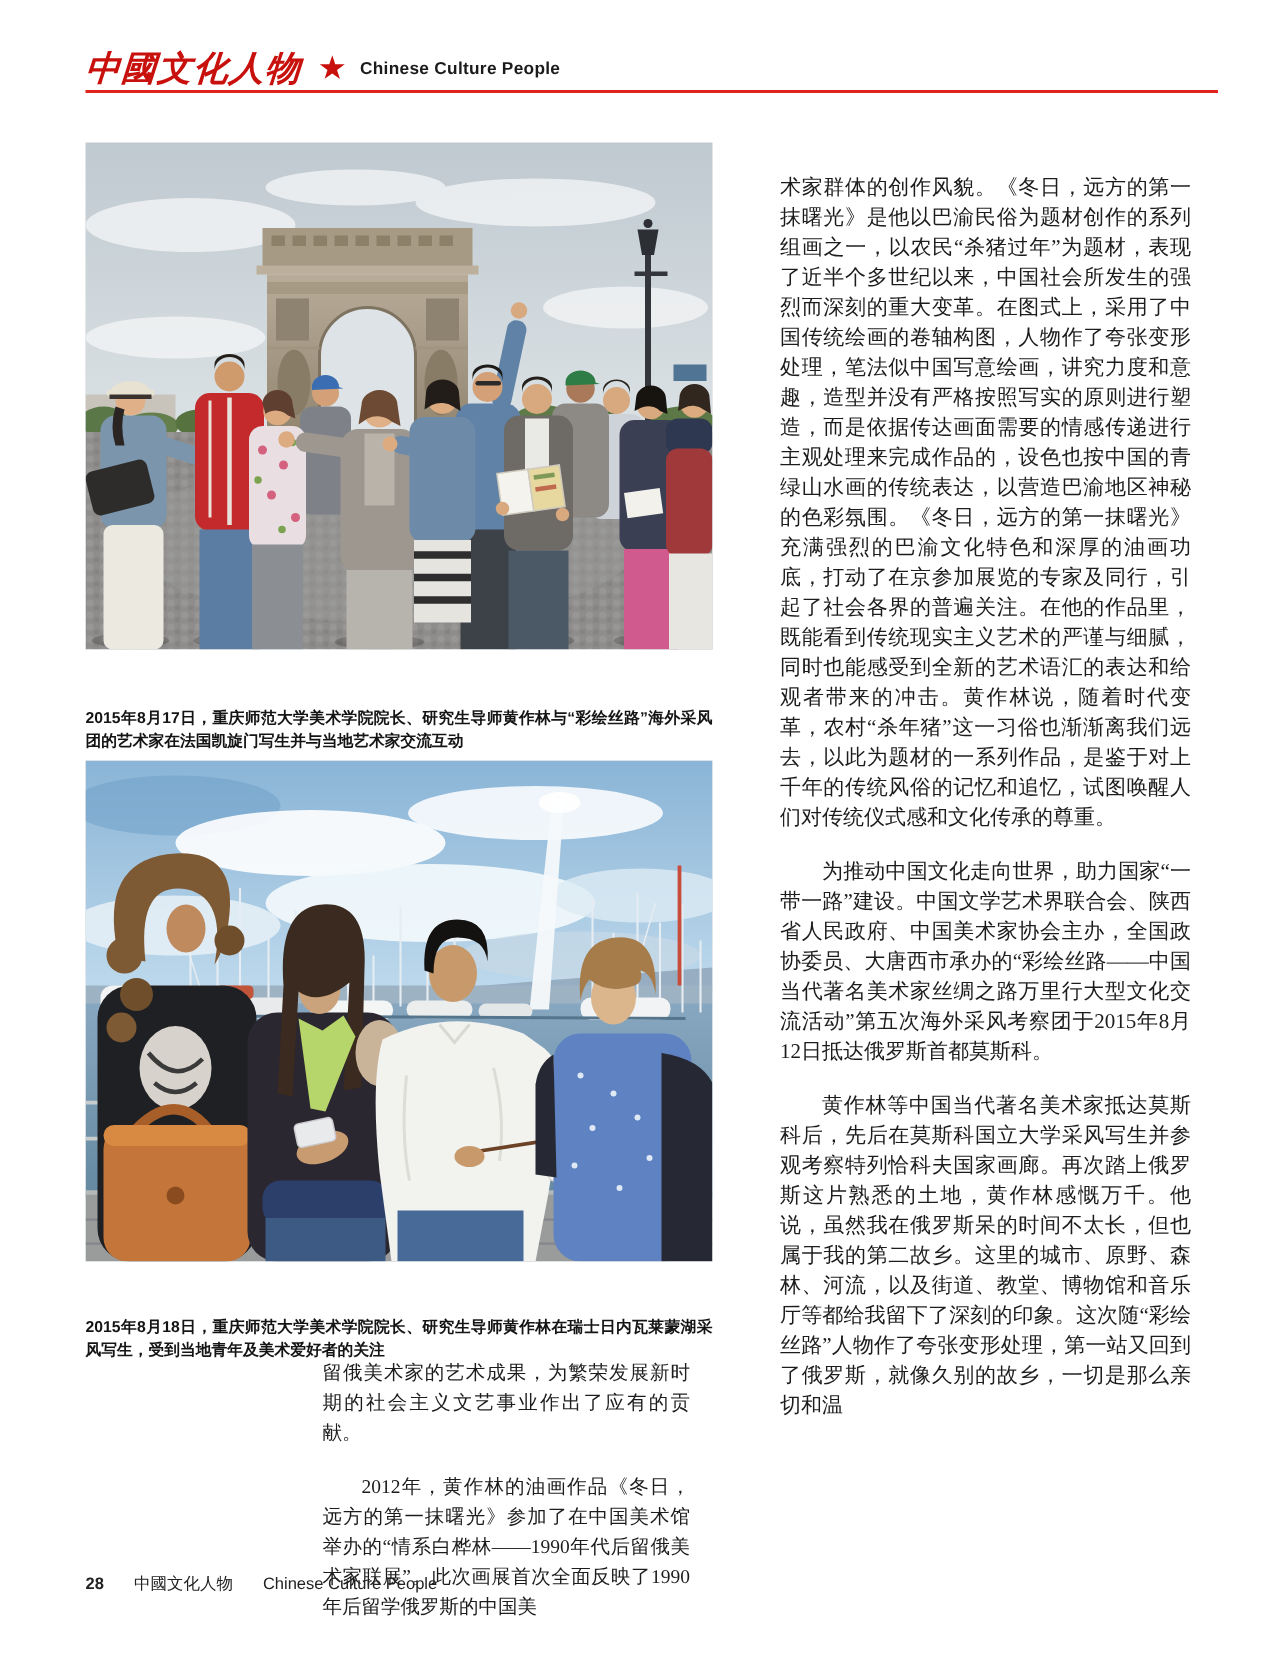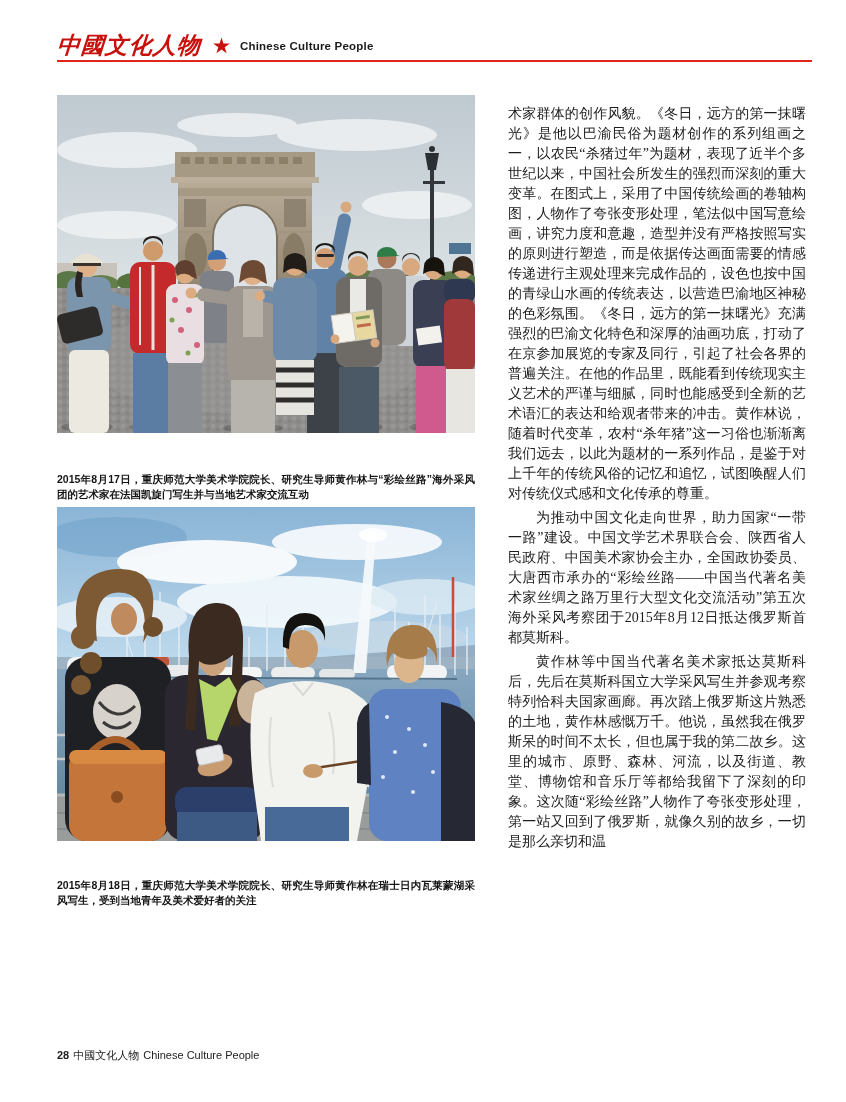--- a/index.html
+++ b/index.html
@@ -19,24 +19,24 @@
   .ph svg{display:block;}
   
   .cap{position:absolute;left:57px;width:418px;font-size:10.5px;font-weight:bold;
        color:#141414;line-height:15px;text-align:justify;}
   .cap1{top:428px;margin-top:44px;}
   .cap2{top:846px;margin-top:32px;}
   
   .serifcol{font-family:"Liberation Serif","DejaVu Serif",serif;color:#1c1c1c;text-align:justify;}
   .leftcol{position:absolute;left:199px;top:889px;width:277px;font-size:13px;line-height:20px;}
   .rightcol{position:absolute;left:504px;top:100px;width:306px;font-size:14px;line-height:20px;}
-  .serifcol p{margin:4px;}
+  .serifcol p{margin:16px;}
   .serifcol p.indent{text-indent:2em;}
   
-  .ftr{position:absolute;left:57px;top:1048px;font-size:11px;color:#222;display:flex;gap:4px;align-items:baseline;}
+  .ftr{position:absolute;left:57px;top:1048px;font-size:11px;color:#222;display:flex;gap:20px;align-items:baseline;}
   .ftr .num{font-weight:bold;}
 </style>
 </head>
 <body>
 
 <div class="page">
 
   <div class="hdr">
     <span class="logo-cn">中國文化人物</span>
     <span class="logo-star">★</span>
@@ -391,20 +391,24 @@
           <path d="M384,195 q26,4 34,20 l0,119 -34,0 Z" fill="#262833"></path>
           <path d="M312,196 q-10,6 -12,20 l0,60 14,2 Z" fill="#262833"></path>
           <ellipse cx="352" cy="158" rx="15" ry="18" fill="#dbb68d"></ellipse>
           <path d="M330,160 q-4,-40 24,-42 q28,-2 26,38 q-2,-14 -10,-16 q2,8 -4,10 q-18,6 -30,-4 q-4,4 -6,14 Z" fill="#a67c4a"></path>
         </g>
       </g>
     </svg>
   </figure>
   <figcaption class="cap cap2">2015年8月18日，重庆师范大学美术学院院长、研究生导师黄作林在瑞士日内瓦莱蒙湖采风写生，受到当地青年及美术爱好者的关注</figcaption>
 
+  <div class="serifcol leftcol">
+    <p>留俄美术家的艺术成果，为繁荣发展新时期的社会主义文艺事业作出了应有的贡献。</p>
+    <p class="indent">2012年，黄作林的油画作品《冬日，远方的第一抹曙光》参加了在中国美术馆举办的“情系白桦林——1990年代后留俄美术家联展”。此次画展首次全面反映了1990年后留学俄罗斯的中国美</p>
+  </div>
 
   <div class="serifcol rightcol">
     <p>术家群体的创作风貌。《冬日，远方的第一抹曙光》是他以巴渝民俗为题材创作的系列组画之一，以农民“杀猪过年”为题材，表现了近半个多世纪以来，中国社会所发生的强烈而深刻的重大变革。在图式上，采用了中国传统绘画的卷轴构图，人物作了夸张变形处理，笔法似中国写意绘画，讲究力度和意趣，造型并没有严格按照写实的原则进行塑造，而是依据传达画面需要的情感传递进行主观处理来完成作品的，设色也按中国的青绿山水画的传统表达，以营造巴渝地区神秘的色彩氛围。《冬日，远方的第一抹曙光》充满强烈的巴渝文化特色和深厚的油画功底，打动了在京参加展览的专家及同行，引起了社会各界的普遍关注。在他的作品里，既能看到传统现实主义艺术的严谨与细腻，同时也能感受到全新的艺术语汇的表达和给观者带来的冲击。黄作林说，随着时代变革，农村“杀年猪”这一习俗也渐渐离我们远去，以此为题材的一系列作品，是鉴于对上千年的传统风俗的记忆和追忆，试图唤醒人们对传统仪式感和文化传承的尊重。</p>
     <p class="indent">为推动中国文化走向世界，助力国家“一带一路”建设。中国文学艺术界联合会、陕西省人民政府、中国美术家协会主办，全国政协委员、大唐西市承办的“彩绘丝路——中国当代著名美术家丝绸之路万里行大型文化交流活动”第五次海外采风考察团于2015年8月12日抵达俄罗斯首都莫斯科。</p>
     <p class="indent">黄作林等中国当代著名美术家抵达莫斯科后，先后在莫斯科国立大学采风写生并参观考察特列恰科夫国家画廊。再次踏上俄罗斯这片熟悉的土地，黄作林感慨万千。他说，虽然我在俄罗斯呆的时间不太长，但也属于我的第二故乡。这里的城市、原野、森林、河流，以及街道、教堂、博物馆和音乐厅等都给我留下了深刻的印象。这次随“彩绘丝路”人物作了夸张变形处理，第一站又回到了俄罗斯，就像久别的故乡，一切是那么亲切和温</p>
   </div>
 
   <div class="ftr">
     <span class="num">28</span>
     <span>中國文化人物</span>

